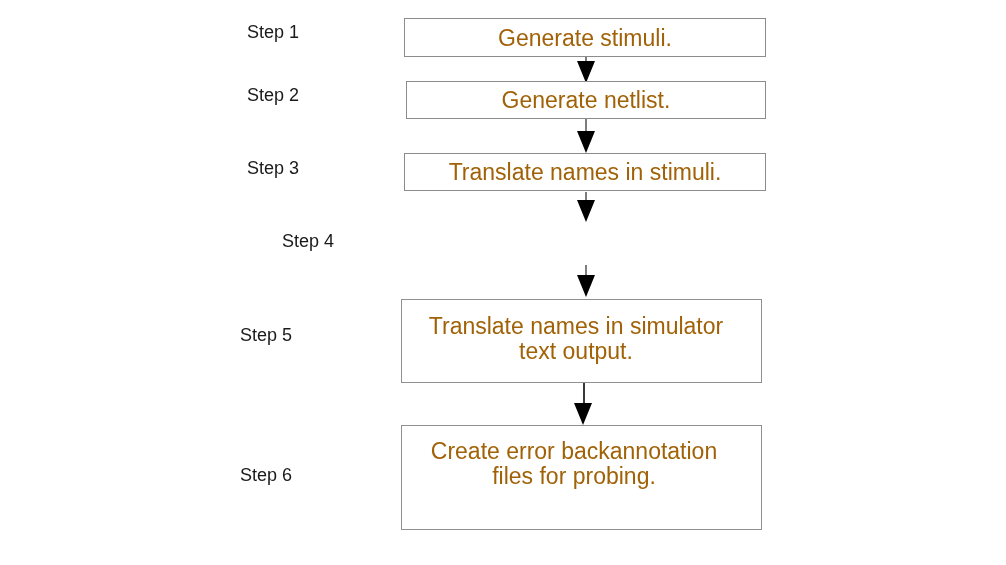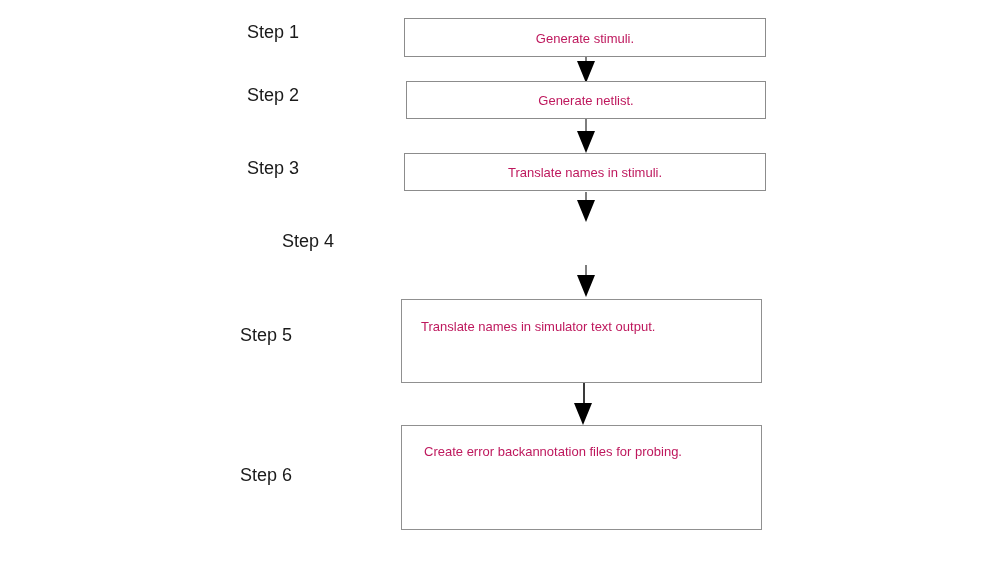--- a/index.html
+++ b/index.html
@@ -28,31 +28,31 @@
     position: absolute;
     box-sizing: border-box;
     background: #ffffff;
     border: 1px solid #8c8c8c;
   }
   .node-box.thin-border {
     border: 1px solid #909090;
   }
   .node-text {
     position: absolute;
-    font-size: 13px;
+    font-size: 23px;
     line-height: 25px;
-    color: #be185d;
+    color: #a16207;
   }
   .node-text.centered {
     left: 0;
     right: 0;
     text-align: center;
   }
   .node-text.leftal {
-    text-align: left;
+    text-align: center;
   }
   .connector {
     position: absolute;
   }
   .conn-stem {
     position: absolute;
     width: 2px;
     background: #7d7d7d;
     left: 0;
     top: 0;

